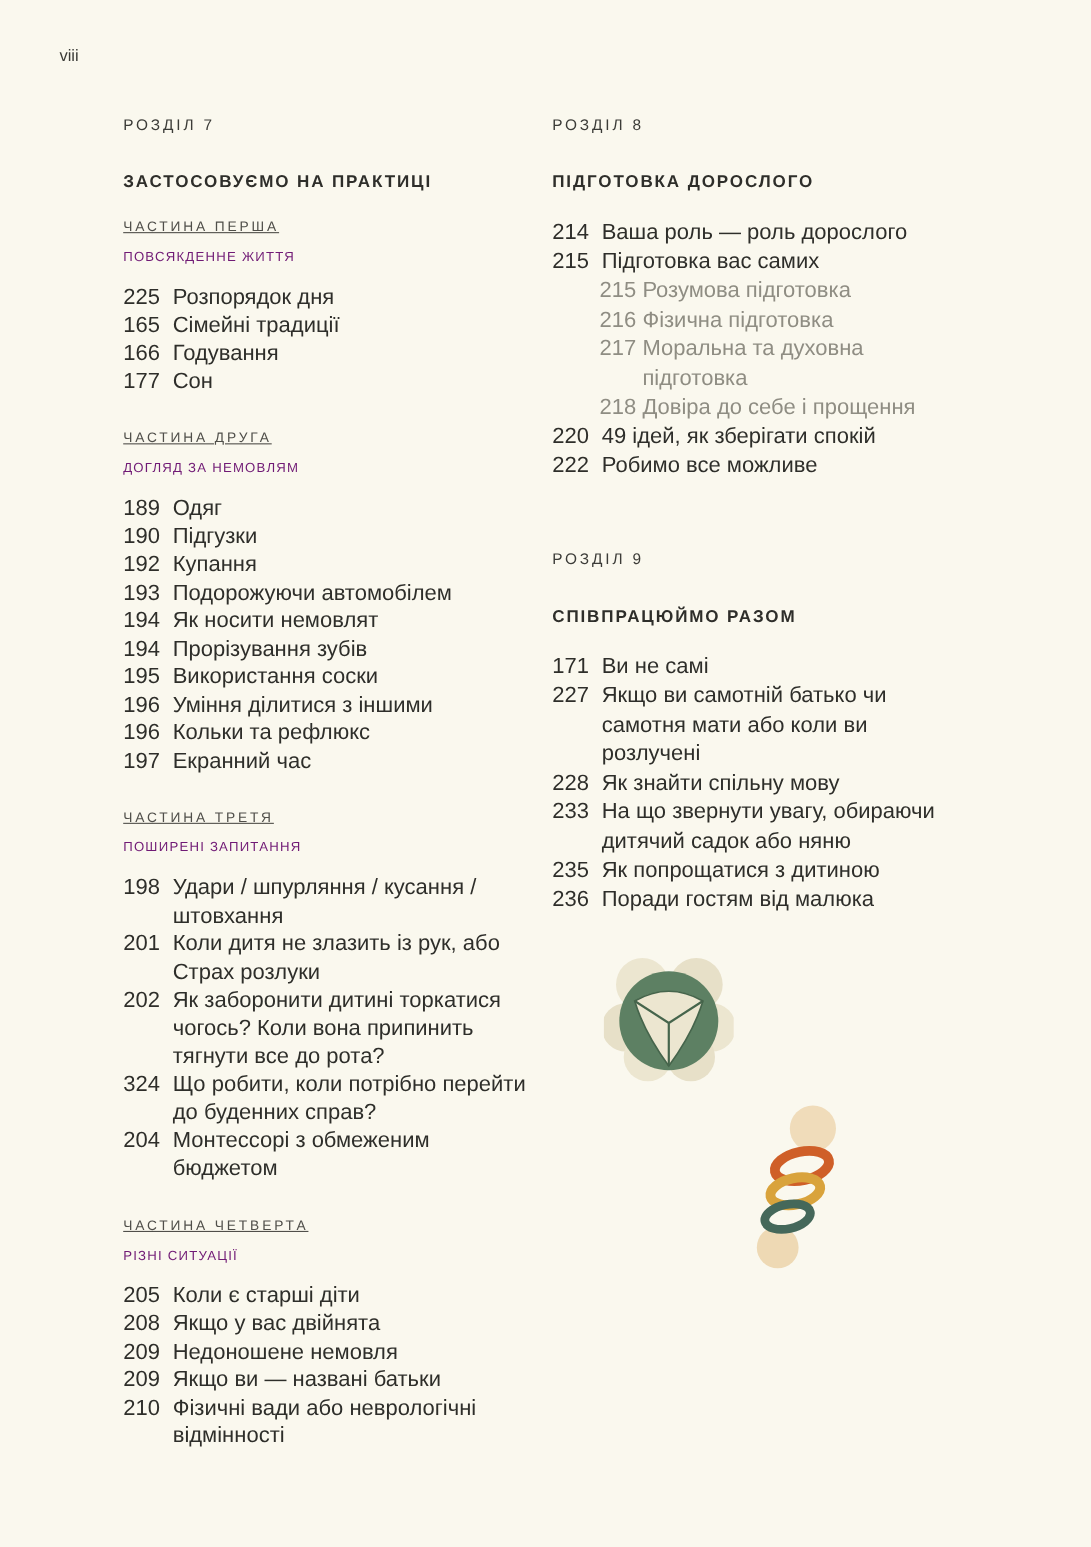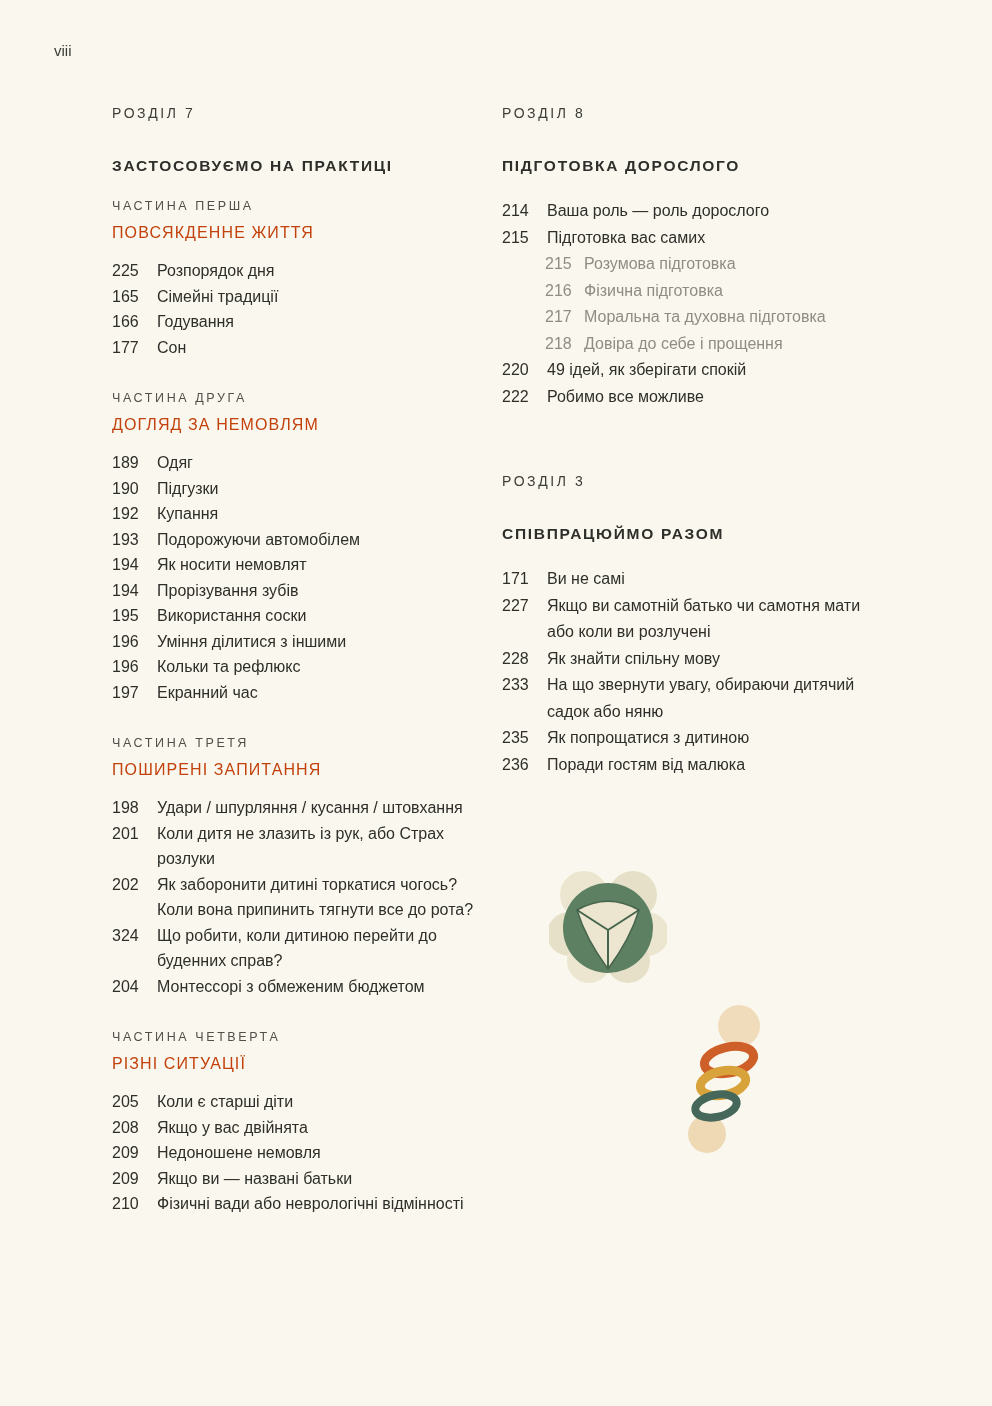--- a/index.html
+++ b/index.html
@@ -40,32 +40,33 @@
     color:#2e2e2a;
     margin-bottom:22px;
   }
   .part + .part{margin-top:30px;}
   .part-label{
     font-size:12.5px;
     line-height:16px;
     letter-spacing:2.6px;
     color:#504f4a;
     margin-bottom:9px;
+    text-decoration:underline;
   }
   .part-title{
-    font-size:16px;
+    font-size:12px;
     line-height:20px;
     letter-spacing:1.1px;
-    color:#c2410c;
+    color:#701a75;
   }
   .entries{margin-top:15px;}
   .entries.tight{margin-top:14px;}
   .entry{
     display:flex;
-    font-size:16px;
+    font-size:20px;
     line-height:25.5px;
   }
   .col-right .entry{line-height:26.5px;}
   .entry .num{flex:none; width:45px;}
   .entry .txt{flex:1;}
   .entry.sub{
     padding-left:43px;
     color:#8f8d83;
   }
   .entry.sub .num{width:39px;}
@@ -168,21 +169,21 @@
           <div class="entry">
               <span class="num">201</span>
               <span class="txt">Коли дитя не злазить із рук, або Страх розлуки</span>
             </div>
           <div class="entry">
               <span class="num">202</span>
               <span class="txt">Як заборонити дитині торкатися чогось? Коли вона припинить тягнути все до рота?</span>
             </div>
           <div class="entry">
               <span class="num">324</span>
-              <span class="txt">Що робити, коли дитиною перейти до буденних справ?</span>
+              <span class="txt">Що робити, коли потрібно перейти до буденних справ?</span>
             </div>
           <div class="entry">
               <span class="num">204</span>
               <span class="txt">Монтессорі з обмеженим бюджетом</span>
             </div>
         </div>
       </div>
 
       <div class="part">
         <div class="part-label">ЧАСТИНА ЧЕТВЕРТА</div>
@@ -247,21 +248,21 @@
             <span class="txt">49 ідей, як зберігати спокій</span>
           </div>
         <div class="entry">
             <span class="num">222</span>
             <span class="txt">Робимо все можливе</span>
           </div>
       </div>
     </div>
 
     <div class="chapter-block">
-      <div class="kicker">РОЗДІЛ 3</div>
+      <div class="kicker">РОЗДІЛ 9</div>
       <div class="chap-title">СПІВПРАЦЮЙМО РАЗОМ</div>
       <div class="entries tight">
         <div class="entry">
             <span class="num">171</span>
             <span class="txt">Ви не самі</span>
           </div>
         <div class="entry">
             <span class="num">227</span>
             <span class="txt">Якщо ви самотній батько чи самотня мати або коли ви розлучені</span>
           </div>

